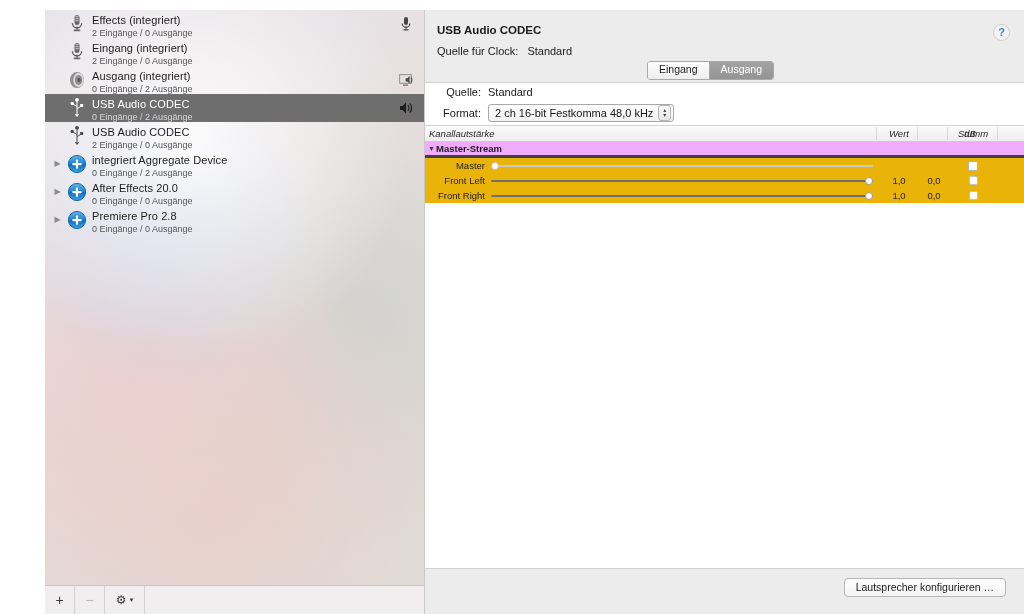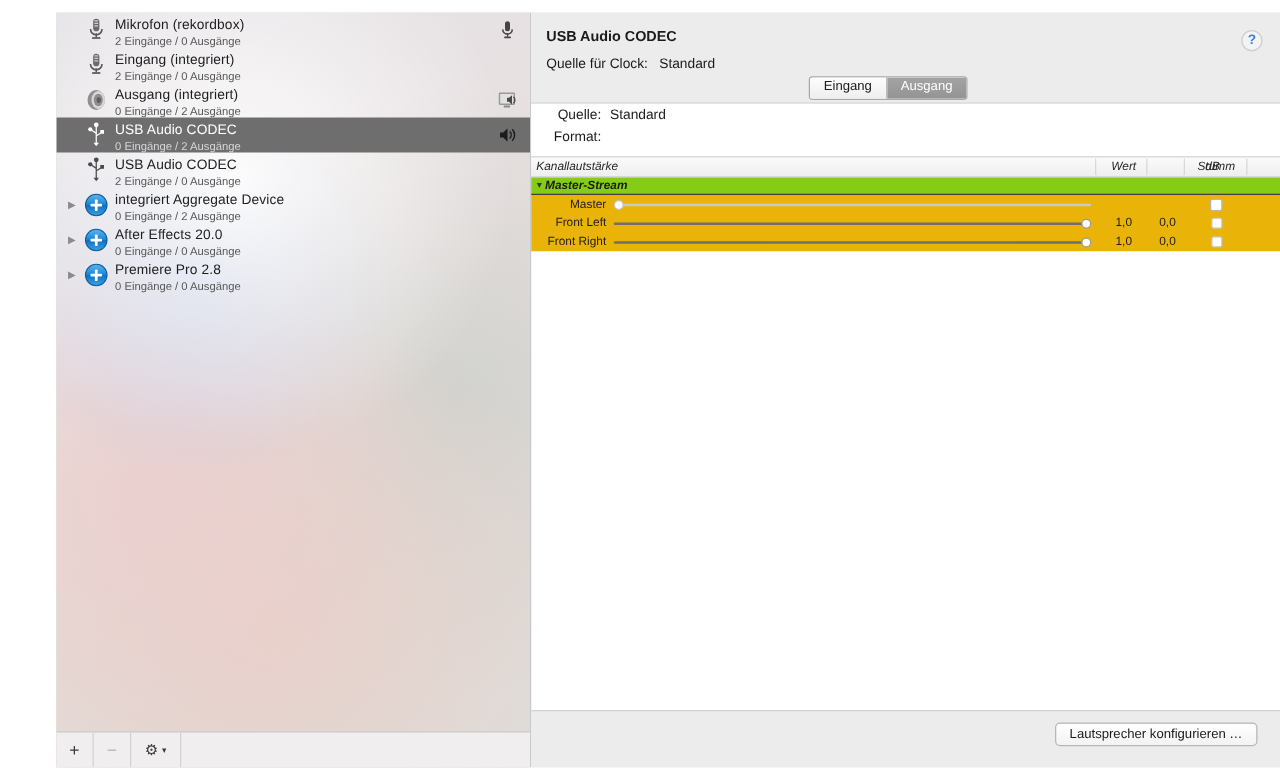--- a/index.html
+++ b/index.html
@@ -288,23 +288,22 @@
     background: #d8d8d8;
   }
   #th-name { left: 4px; }
   #th-wert { left: 454px; width: 40px; text-align: center; }
   #th-db   { left: 494px; width: 30px; text-align: center; padding-left: 36px; }
   #th-mute { left: 524px; width: 48px; text-align: center; }
 
   #group-row {
     position: relative;
     height: 13px;
-    background: #84cc16;
-    border-bottom: 1px solid #404040;
-    font-style: italic;
+    background: #f0abfc;
+    border-bottom: 3px solid #404040;
   }
   #group-row .tri {
     position: absolute;
     left: 3px;
     top: 1px;
     font-size: 7px;
     color: #3a3a3a;
     line-height: 12px;
   }
   #group-row .glabel {
@@ -442,21 +441,21 @@
             <span class="ic-mic"><svg width="26" height="26" viewBox="0 0 26 26">
                 <rect x="10.5" y="4" width="5" height="10" rx="2.5" fill="#6b6b6b"></rect>
                 <rect x="11.5" y="5.2" width="3" height="1" fill="#cfcfcf"></rect>
                 <rect x="11.5" y="7.2" width="3" height="1" fill="#cfcfcf"></rect>
                 <rect x="11.5" y="9.2" width="3" height="1" fill="#cfcfcf"></rect>
                 <path d="M8.4 12.2a4.6 4.6 0 0 0 9.2 0" stroke="#585858" stroke-width="1.3" fill="none"></path>
                 <rect x="12.4" y="15.6" width="1.2" height="3.2" fill="#585858"></rect>
                 <rect x="9.6" y="18.6" width="6.8" height="1.6" rx="0.7" fill="#6b6b6b"></rect>
               </svg></span>
           </span>
-          <span class="dev-text"><span class="dev-name">Mikrofon (rekordbox)</span><span class="dev-sub" style="display:block">2 Eingänge / 0 Ausgänge</span></span>
+          <span class="dev-text"><span class="dev-name">Effects (integriert)</span><span class="dev-sub" style="display:block">2 Eingänge / 0 Ausgänge</span></span>
           <span class="dev-status"><span><svg width="24" height="24" viewBox="0 0 24 24">
                 <rect x="10" y="5" width="4" height="8" rx="2" fill="#444"></rect>
                 <path d="M8.2 11.5a3.8 3.8 0 0 0 7.6 0" stroke="#444" stroke-width="1.2" fill="none"></path>
                 <rect x="11.5" y="14.4" width="1" height="3" fill="#444"></rect>
                 <rect x="9.3" y="17.2" width="5.4" height="1.3" rx="0.6" fill="#444"></rect>
               </svg></span></span>
         </div>
         <div class="device-row">
           <span class="disclosure empty">▶</span>
           <span class="dev-icon">
@@ -622,20 +621,27 @@
         </div>
     </div>
 
     <div id="src-format">
       <div id="src-row">
         <span class="lbl">Quelle:</span>
         <span class="val">Standard</span>
       </div>
       <div id="fmt-row">
         <span class="lbl">Format:</span>
+        <div id="fmt-popup">
+          <span class="val">2 ch 16-bit Festkomma 48,0 kHz</span>
+          <span class="stepper">
+            <span>▴</span>
+            <span>▾</span>
+          </span>
+        </div>
       </div>
     </div>
 
     <div id="table-head">
       <div class="th" id="th-name">Kanallautstärke</div>
       <div class="th-sep" style="left:451px;"></div>
       <div class="th" id="th-wert">Wert</div>
       <div class="th-sep" style="left:492px;"></div>
       <div class="th" id="th-db">dB</div>
       <div class="th-sep" style="left:522px;"></div>

